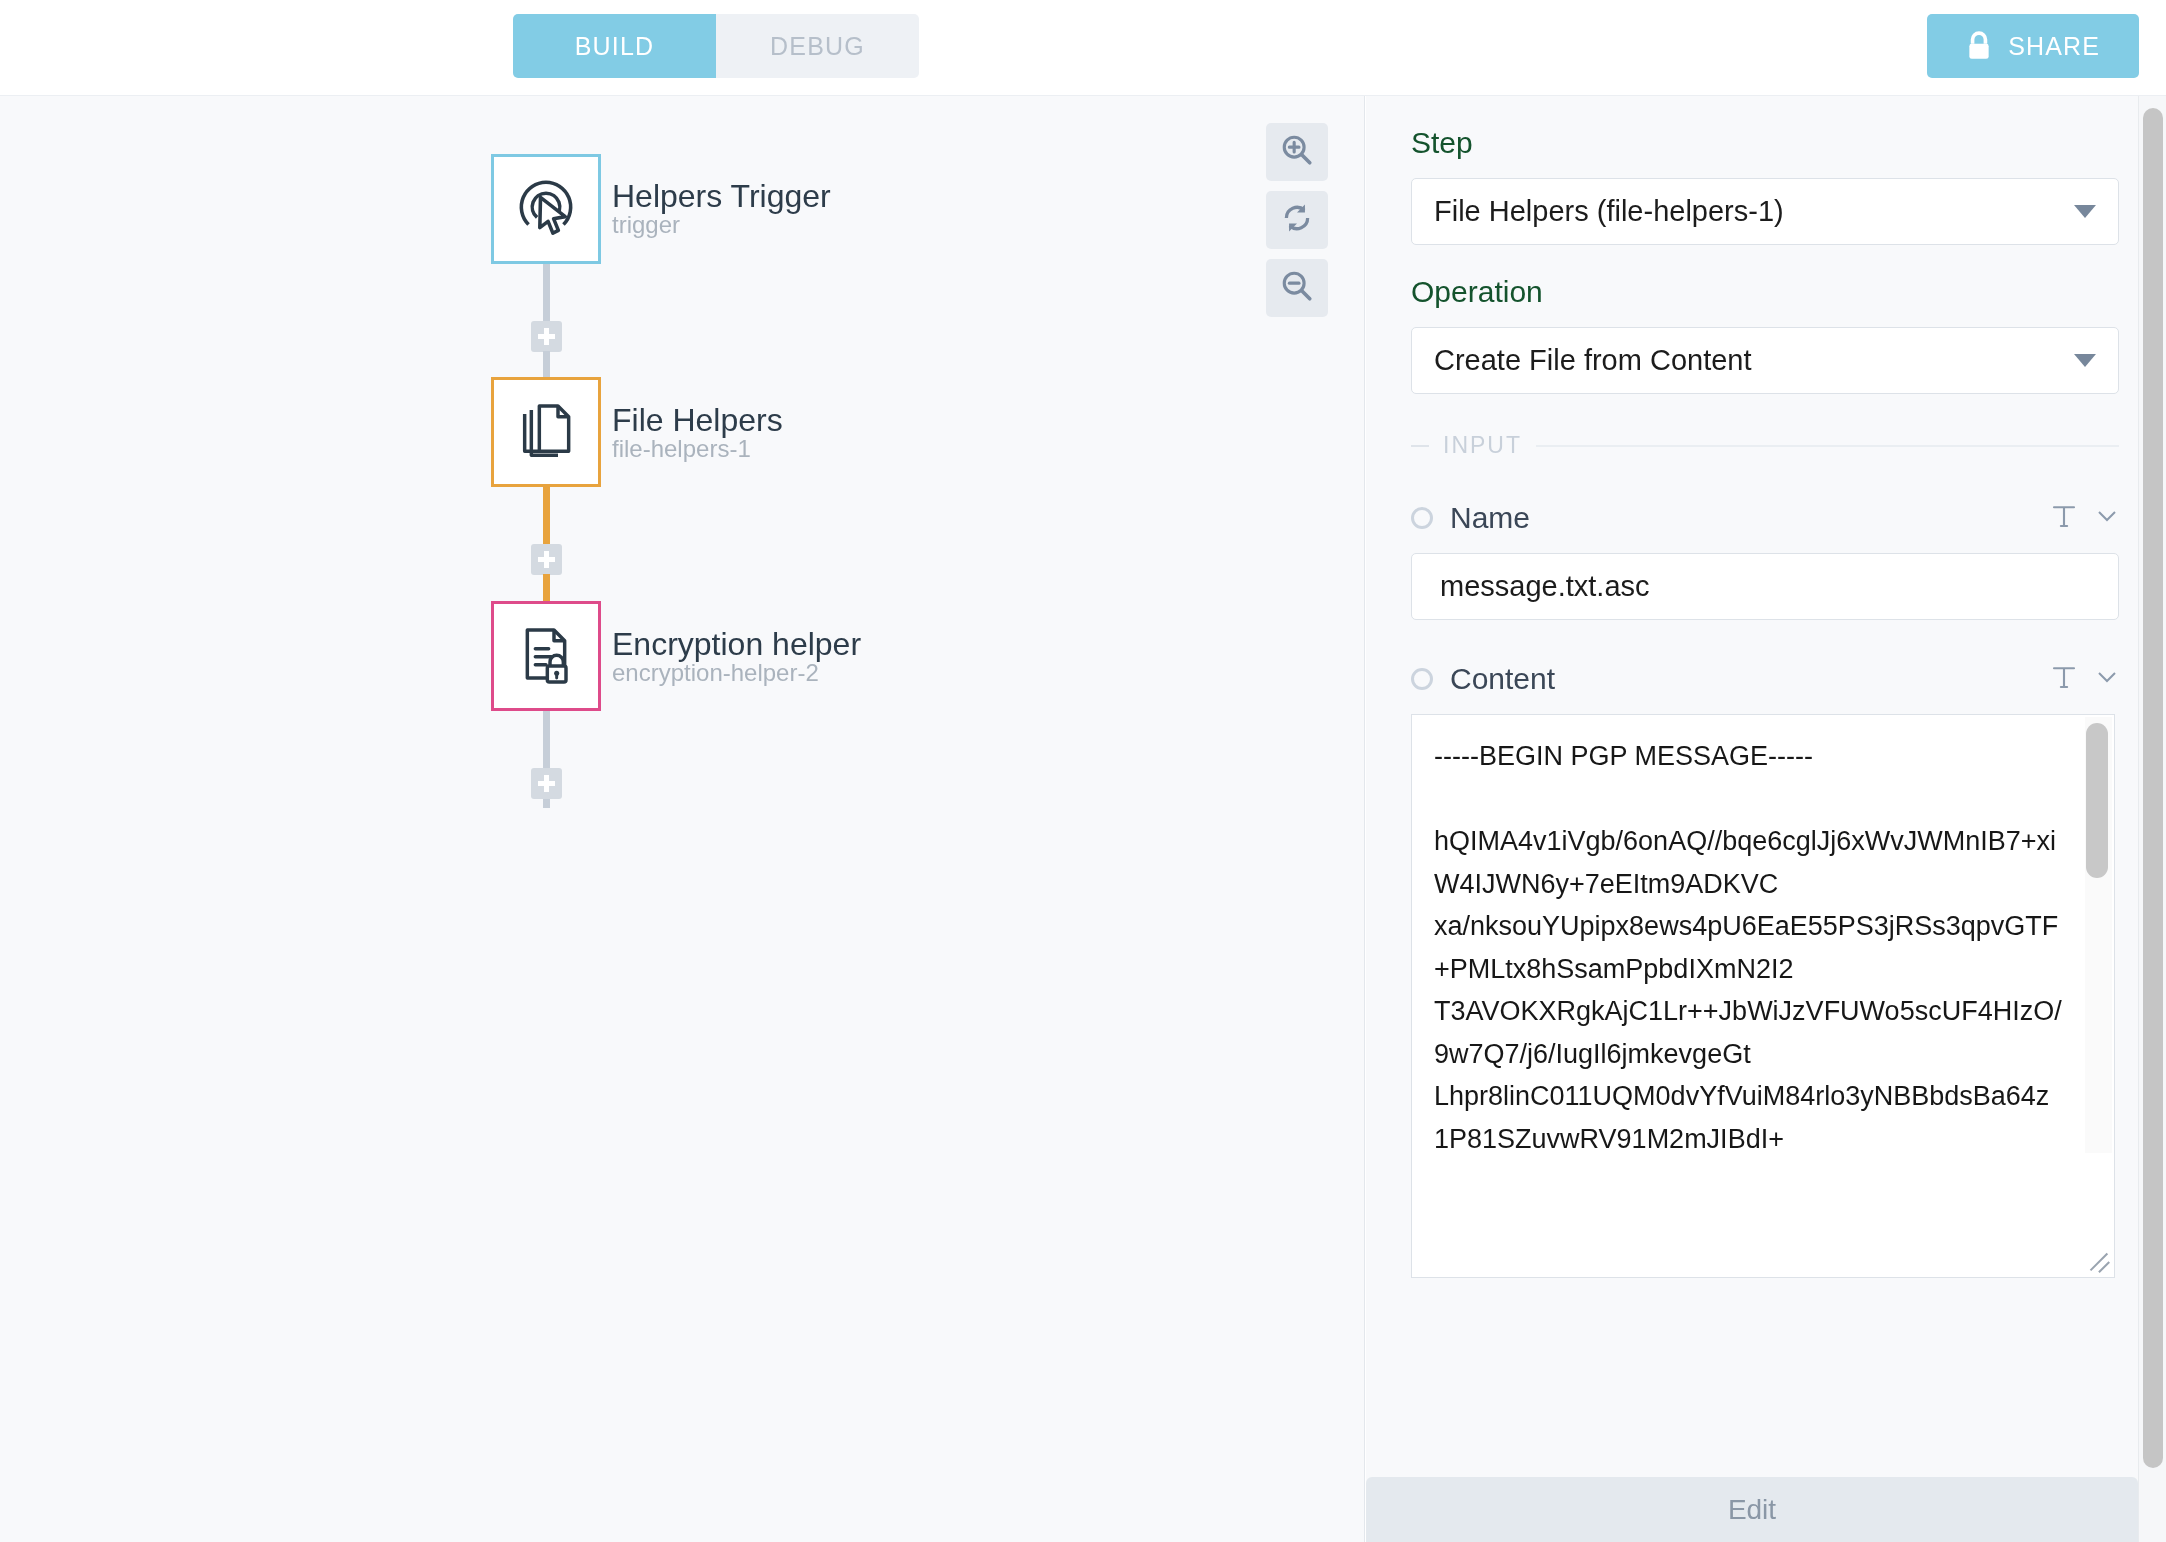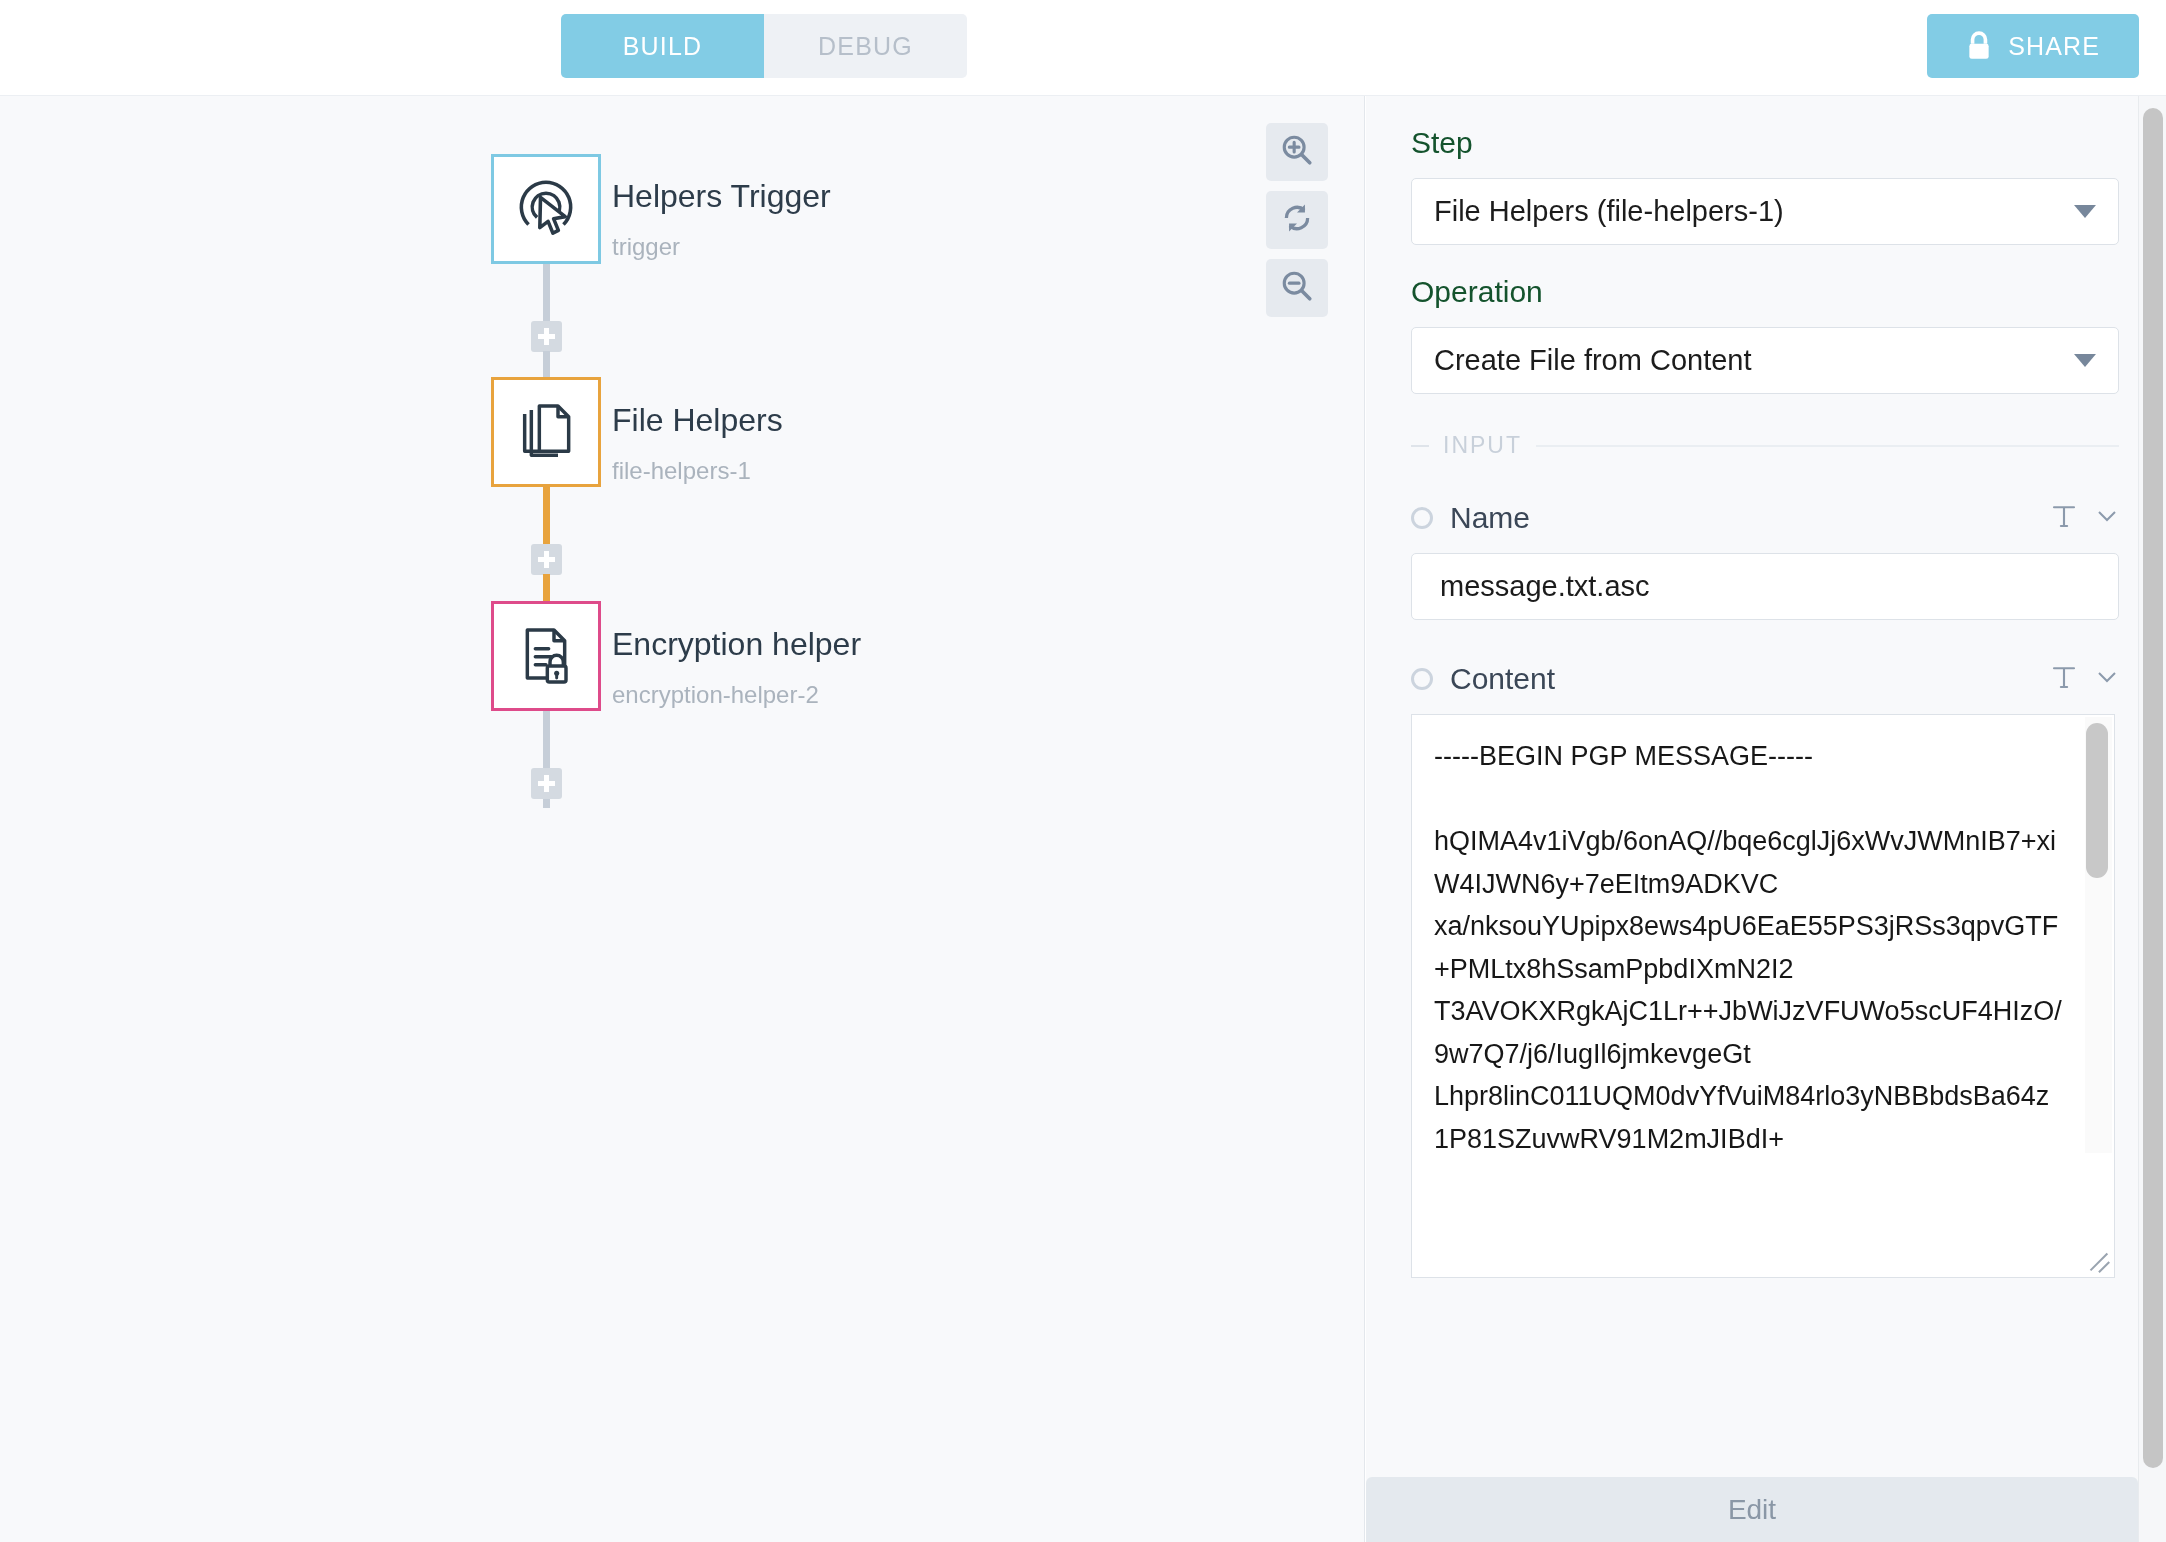--- a/index.html
+++ b/index.html
@@ -15,21 +15,20 @@
     position: absolute; top: 0; left: 0;
     width: 2166px; height: 96px;
     background: #ffffff;
     border-bottom: 1px solid #eceff3;
   }
   .tabs {
     position: absolute; left: 513px; top: 14px;
     display: flex;
     border-radius: 5px;
     overflow: hidden;
-    margin-left: 48px;
   }
   .tab {
     width: 203px; height: 64px;
     display: flex; align-items: center; justify-content: center;
     font-size: 25px; letter-spacing: 1.2px;
     color: #ffffff;
     background: #82cce5;
     cursor: pointer;
     user-select: none;
   }
@@ -73,21 +72,21 @@
   }
   .node-box.trigger    { border-color: #7ec9e3; }
   .node-box.filehelper { border-color: #e8a33d; }
   .node-box.encryption { border-color: #de4b8a; }
 
   .node-text { position: absolute; left: 612px; }
   .node-title {
     font-size: 32px; color: #2d3c4a; line-height: 1;
   }
   .node-sub {
-    font-size: 24px; color: #aab3bd; margin-top: 23px; line-height: 1;
+    font-size: 24px; color: #aab3bd; margin-top: 1px; line-height: 1;
   }
 
   .conn {
     position: absolute; left: 543px; width: 7px;
     background: #c6ced8;
   }
   .conn.orange { background: #e8a33d; }
 
   .plus-btn {
     position: absolute; left: 531px;

